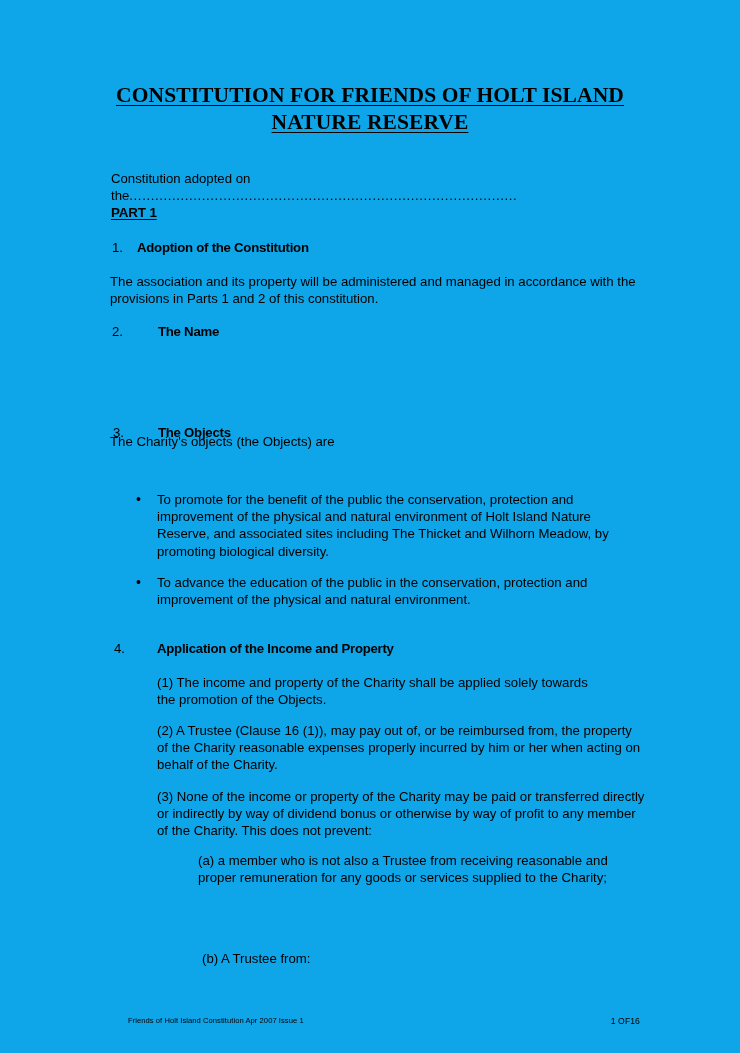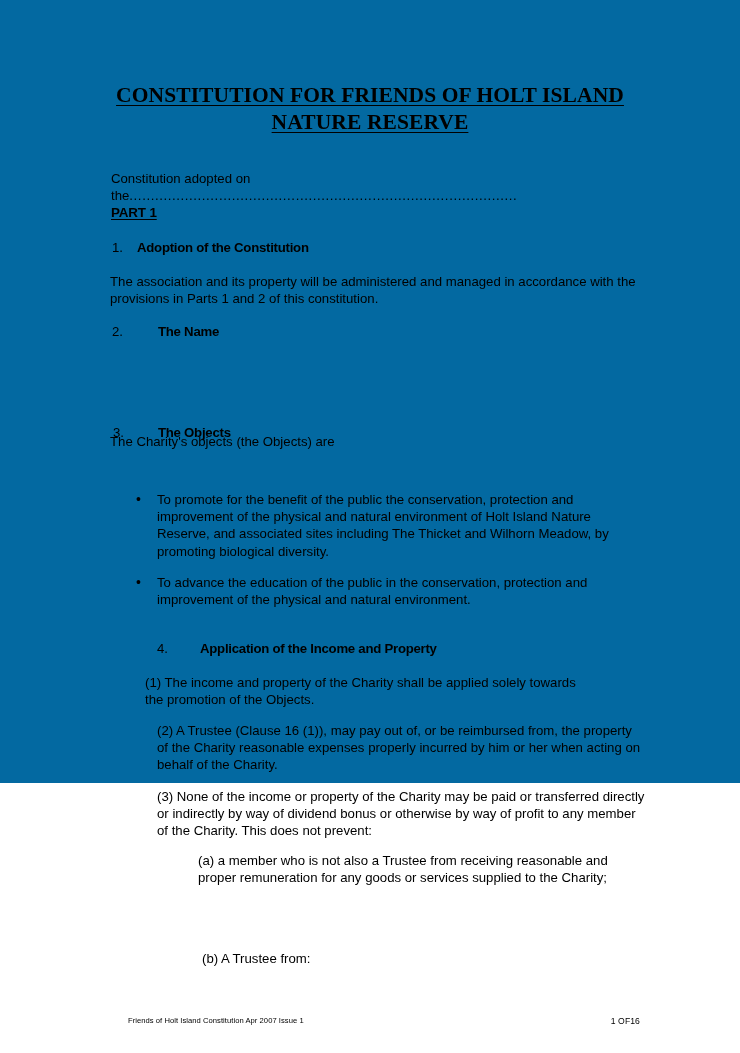--- a/index.html
+++ b/index.html
@@ -14,23 +14,23 @@
     position: relative;
     overflow: hidden;
     font-family: "Liberation Sans", sans-serif;
     color: #000000;
     -webkit-font-smoothing: antialiased;
   }
 
   .page {
     position: relative;
     width: 740px;
-    height: 783px;
+    height: 1053px;
     box-sizing: border-box;
-    background: #0369a1;
+    background: #0ea5e9;
   }
 
   
   .doc-title {
     position: absolute;
     left: 103px;
     top: 82px;
     width: 534px;
     text-align: center;
     font-family: "Liberation Serif", serif;
@@ -168,25 +168,25 @@
 
   <div class="bullet-item" style="left:136px; top:491px; width:510px;">
     <span class="dot">•</span>
     <span class="btxt">To promote for the benefit of the public the conservation, protection and improvement of the physical and natural environment of Holt Island Nature Reserve, and associated sites including The Thicket and Wilhorn Meadow, by promoting biological diversity.</span>
   </div>
   <div class="bullet-item" style="left:136px; top:574px; width:500px;">
     <span class="dot">•</span>
     <span class="btxt">To advance the education of the public in the conservation, protection and improvement of the physical and natural environment.</span>
   </div>
 
-  <div class="sec-heading" style="left:114px; top:641px;margin-left:43px;">
+  <div class="sec-heading" style="left:114px; top:641px;">
     <span class="num" style="width:43px;">4.</span><span class="ttl">Application of the Income and Property</span>
   </div>
 
-  <div class="body-text" style="left:145px; top:674px; width:450px;">(1) The income and property of the Charity shall be applied solely towards the promotion of the Objects.</div>
+  <div class="body-text" style="left:157px; top:674px; width:450px;">(1) The income and property of the Charity shall be applied solely towards the promotion of the Objects.</div>
   <div class="body-text" style="left:157px; top:722px; width:488px;">(2) A Trustee (Clause 16 (1)), may pay out of, or be reimbursed from, the property of the Charity reasonable expenses properly incurred by him or her when acting on behalf of the Charity.</div>
   <div class="body-text" style="left:157px; top:788px; width:488px;">(3) None of the income or property of the Charity may be paid or transferred directly or indirectly by way of dividend bonus or otherwise by way of profit to any member of the Charity. This does not prevent:</div>
 
   <div class="body-text" style="left:198px; top:852px; width:442px;">(a) a member who is not also a Trustee from receiving reasonable and proper remuneration for any goods or services supplied to the Charity;</div>
   <div class="body-text" style="left:202px; top:950px; width:442px;">(b) A Trustee from:</div>
 
   <div class="footer-left">Friends of Holt Island Constitution Apr 2007 Issue 1</div>
   <div class="footer-right">1 OF16</div>
 
 </div>

